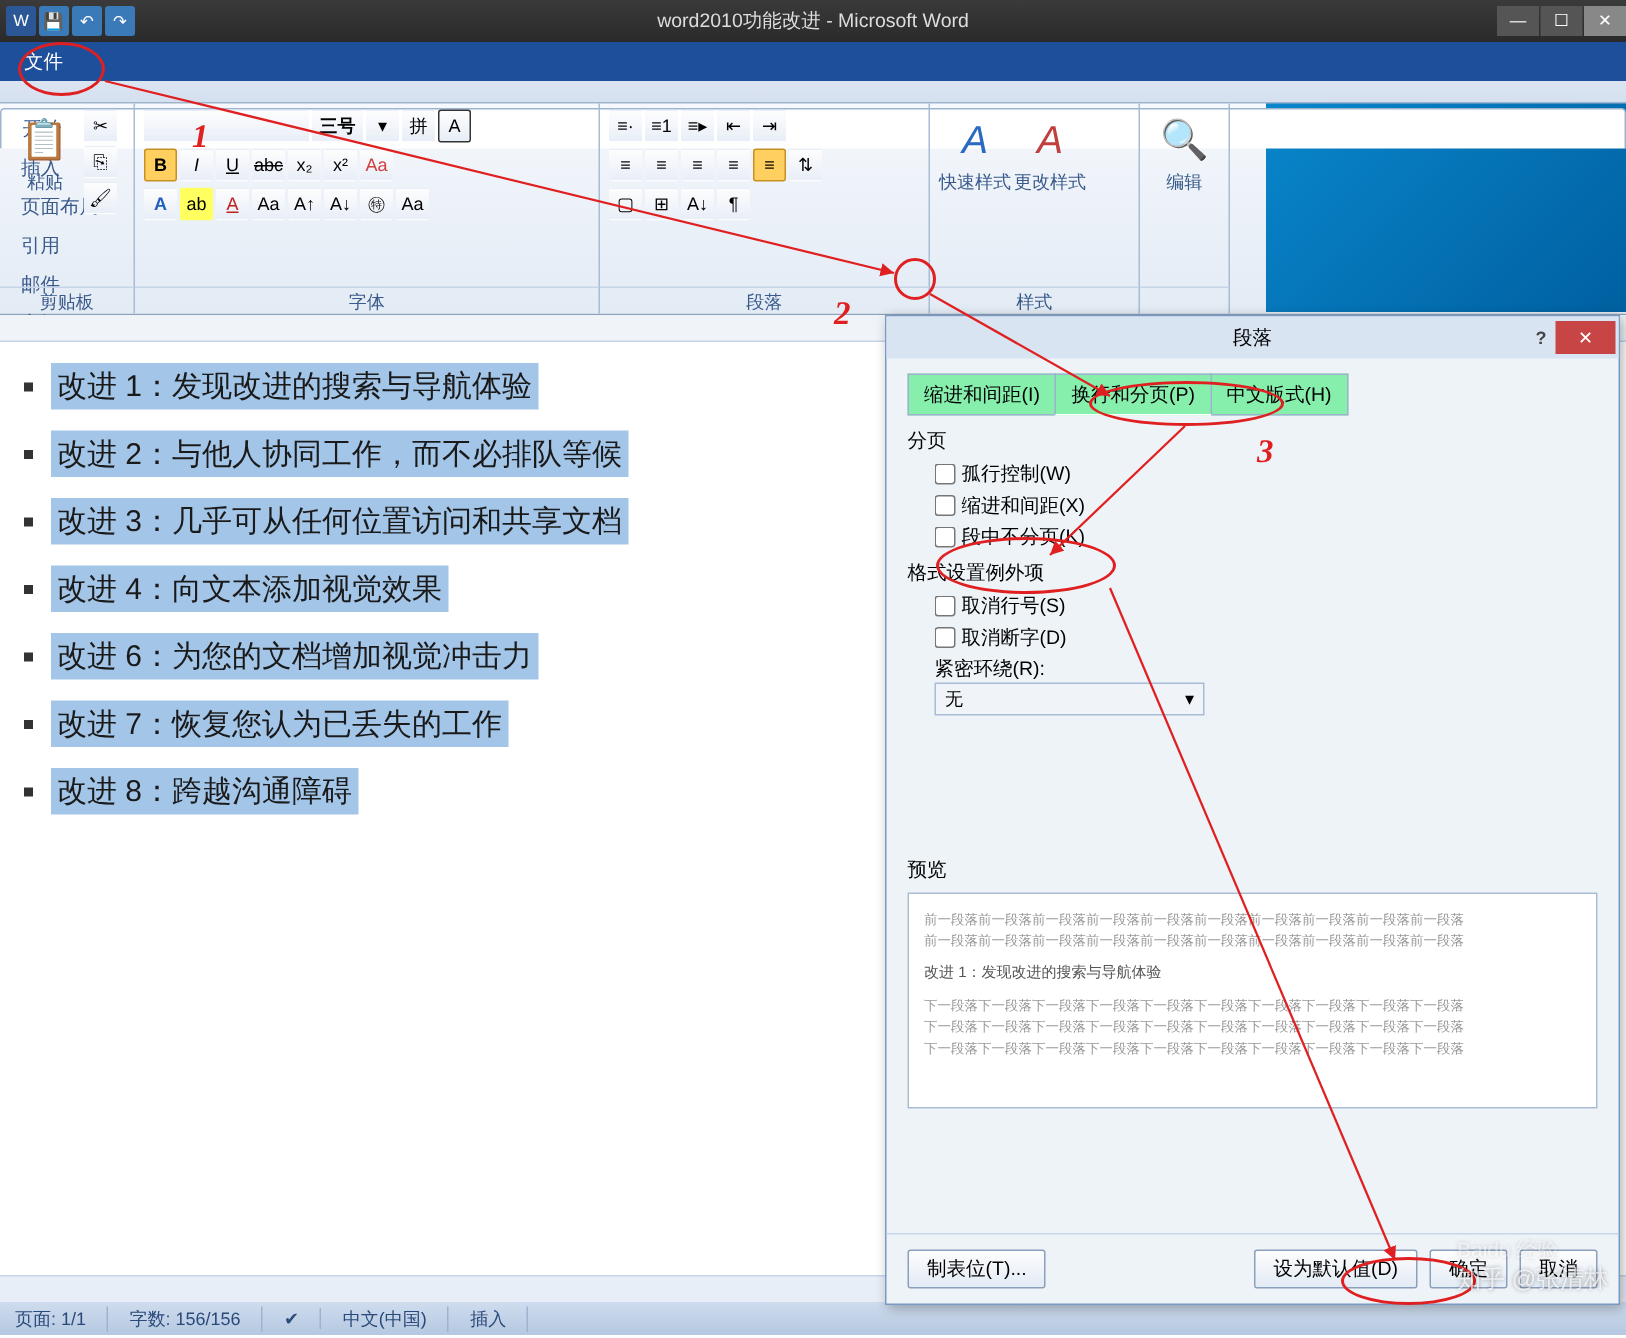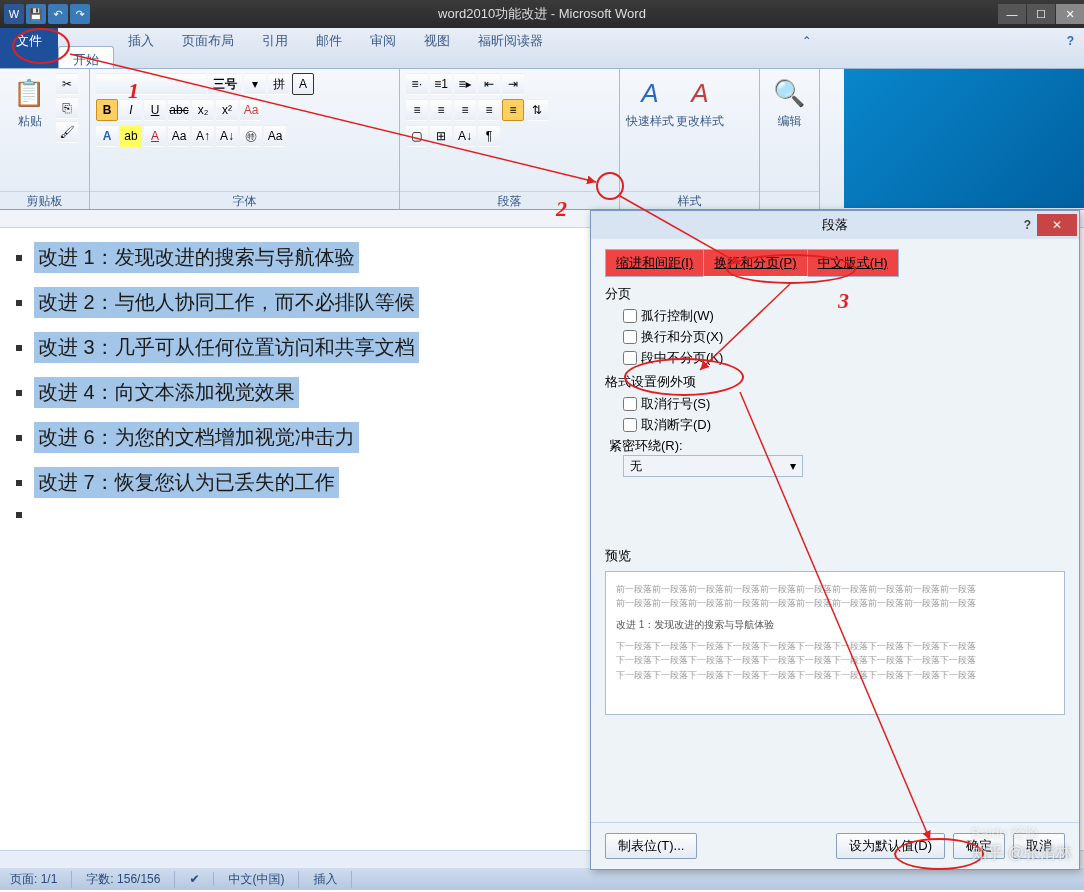--- a/index.html
+++ b/index.html
@@ -6,21 +6,21 @@
 body { font-family: "Microsoft YaHei", SimSun, sans-serif; font-size: 12px; background: #fff; width: 1084px; height: 892px; overflow: hidden; position: relative; }
 
 .titlebar { height: 28px; background: linear-gradient(#3a3a3a, #2a2a2a); color: #fff; display: flex; align-items: center; position: relative; }
 .titlebar .qat { display: flex; gap: 2px; padding-left: 4px; }
 .titlebar .qat .ico { width: 20px; height: 20px; display: flex; align-items: center; justify-content: center; background: #4a7ab8; border-radius: 2px; font-size: 11px; }
 .titlebar .title { position: absolute; left: 50%; transform: translateX(-50%); color: #ddd; font-size: 13px; }
 .titlebar .winbtns { position: absolute; right: 0; display: flex; }
 .titlebar .winbtns div { width: 28px; height: 20px; background: #555; margin-left: 1px; text-align: center; color: #fff; font-size: 11px; line-height: 20px; }
 
 .ribbon { border-bottom: 1px solid #8ba0bc; background: #fff; }
-.tabs { display: flex; height: 41px; background: linear-gradient(#e8eef7, #d5e0ef); border-bottom: 1px solid #9db3d0; position: relative; }
+.tabs { display: flex; height: 41px; background: linear-gradient(#e8eef7, #d5e0ef); border-bottom: 1px solid #9db3d0; position: relative; flex-direction: column; }
 .tabs .file { background: #1e4f9a; color: #fff; padding: 0 16px; line-height: 26px; font-size: 13px; }
 .tabs .tab { padding: 0 14px; line-height: 26px; color: #3a5a8a; font-size: 13px; }
 .tabs .tab.active { background: #fff; border: 1px solid #9db3d0; border-bottom: none; border-radius: 3px 3px 0 0; margin-top: 18px; }
 .tabs .help-icon { color: #3a5a8a; margin-left: auto; padding: 0 10px; line-height: 26px; }
 
 .groups { display: flex; height: 140px; background: linear-gradient(#f5f8fc, #e3ebf5); }
 .group { border-right: 1px solid #a8bcd6; display: flex; flex-direction: column; position: relative; }
 .group .body { flex: 1; padding: 4px 6px; display: flex; gap: 2px; }
 .group .label { height: 18px; text-align: center; font-size: 12px; color: #3a5a8a; border-top: 1px solid #c5d4e8; line-height: 18px; position: relative; }
 
@@ -45,21 +45,21 @@
 
 .bluebg { position: absolute; right: 0; top: 28px; width: 240px; height: 180px; background: linear-gradient(135deg, #0a8ad0, #0060a0); z-index: 0; }
 
 .dialog { position: absolute; left: 590px; top: 210px; width: 490px; height: 660px; background: #eef3f8; border: 1px solid #7a9ac4; box-shadow: 2px 2px 8px rgba(0,0,0,0.3); z-index: 10; display: flex; flex-direction: column; }
 .dialog .dtitle { height: 28px; background: #d8e4f2; display: flex; align-items: center; padding: 0 8px; position: relative; }
 .dialog .dtitle .t { position: absolute; left: 50%; transform: translateX(-50%); font-size: 13px; }
 .dialog .dtitle .dhelp { margin-left: auto; font-weight: bold; color: #444; margin-right: 6px; }
 .dialog .dtitle .dclose { width: 40px; height: 22px; background: #c84545; color: #fff; text-align: center; line-height: 22px; margin-right: -6px; }
 .dialog .dbody { padding: 10px 14px; flex: 1; overflow: hidden; }
 .dtabs { display: flex; margin-bottom: 8px; }
-.dtab { border: 1px solid #9db3d0; padding: 4px 10px; font-size: 13px; background: #ef4444; margin-right: -1px; text-decoration: underline; }
+.dtab { border: 1px solid #9db3d0; padding: 4px 10px; font-size: 13px; background: #86efac; margin-right: -1px; }
 .dtab.active { border-bottom-color: #fff; position: relative; z-index: 1; }
 
 .section-label { font-size: 13px; margin: 6px 0 4px 0; }
 .chk { display: flex; align-items: center; gap: 4px; margin: 3px 0 3px 18px; font-size: 13px; }
 .chk input { width: 14px; height: 14px; }
 .combo { width: 180px; height: 22px; border: 1px solid #a8bcd6; background: #f0f3f8; margin-left: 18px; padding: 2px 6px; display: flex; align-items: center; justify-content: space-between; font-size: 12px; }
 .preview { border: 1px solid #a8bcd6; background: #fff; height: 144px; margin-top: 6px; padding: 10px; font-size: 9px; color: #999; line-height: 1.6; overflow: hidden; }
 .preview .pline { white-space: nowrap; }
 .preview .emph { color: #555; font-size: 10px; margin: 6px 0; }
 
@@ -244,20 +244,21 @@
     <div class="line">
         <span class="bullet"></span>
         <span class="txt">改进 6：为您的文档增加视觉冲击力</span>
       </div>
     <div class="line">
         <span class="bullet"></span>
         <span class="txt">改进 7：恢复您认为已丢失的工作</span>
       </div>
     <div class="line">
         <span class="bullet"></span>
+        <span class="txt">改进 8：跨越沟通障碍</span>
       </div>
   </div>
 </div>
 
 <div class="hscroll"></div>
 
 <div class="status">
   <div class="cell">页面: 1/1</div>
   <div class="cell">字数: 156/156</div>
   <div class="cell">✔</div>
@@ -278,44 +279,44 @@
       <div class="dtab">中文版式(H)</div>
     </div>
 
     <div class="section-label">分页</div>
     <label class="chk">
         <input type="checkbox" style="">
         <span>孤行控制(W)</span>
       </label>
     <label class="chk">
         <input type="checkbox" style="">
-        <span>换行和分页(X)</span>
+        <span>缩进和间距(X)</span>
       </label>
     <label class="chk">
         <input type="checkbox" style="">
         <span>段中不分页(K)</span>
       </label>
 
     <div class="section-label">格式设置例外项</div>
     <label class="chk">
         <input type="checkbox" style="">
         <span>取消行号(S)</span>
       </label>
     <label class="chk">
         <input type="checkbox" style="">
         <span>取消断字(D)</span>
       </label>
 
-    <div style="margin-left:4px;font-size:13px">紧密环绕(R):</div>
+    <div style="margin-left:18px;font-size:13px">紧密环绕(R):</div>
     <div class="combo">
       <span>无</span>
       <span>▾</span>
     </div>
 
-    <div class="section-label" style="margin-top:70px">预览</div>
+    <div class="section-label" style="margin-top:94px">预览</div>
     <div class="preview">
       <div class="pline">前一段落前一段落前一段落前一段落前一段落前一段落前一段落前一段落前一段落前一段落</div>
       <div class="pline">前一段落前一段落前一段落前一段落前一段落前一段落前一段落前一段落前一段落前一段落</div>
       <div class="emph">改进 1：发现改进的搜索与导航体验</div>
       <div class="pline">下一段落下一段落下一段落下一段落下一段落下一段落下一段落下一段落下一段落下一段落</div>
       <div class="pline">下一段落下一段落下一段落下一段落下一段落下一段落下一段落下一段落下一段落下一段落</div>
       <div class="pline">下一段落下一段落下一段落下一段落下一段落下一段落下一段落下一段落下一段落下一段落</div>
     </div>
   </div>
   <div class="dfooter">

